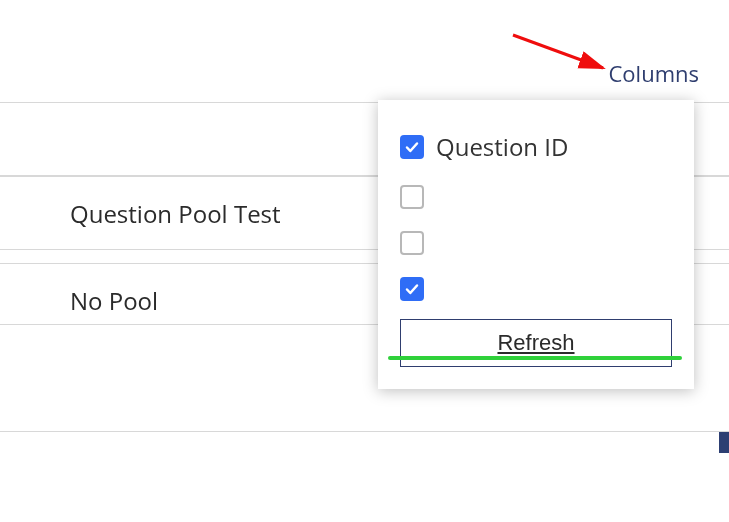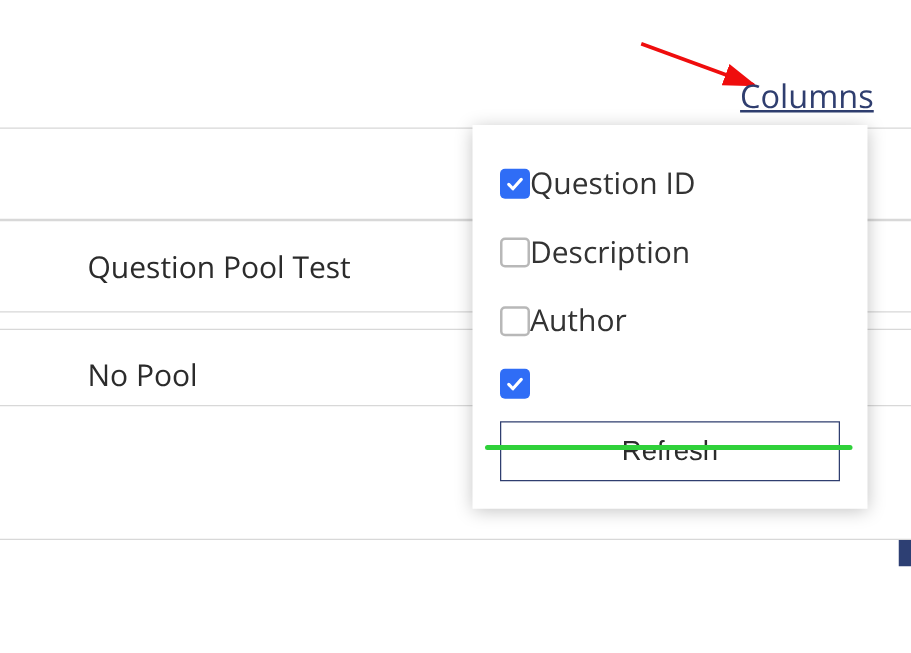--- a/index.html
+++ b/index.html
@@ -16,23 +16,22 @@
     position: relative;
     width: 729px;
     height: 522px;
   }
 
   
   .columns-link {
     position: absolute;
     top: 58px;
     right: 30px;
-    font-size: 26px;
+    font-size: 22px;
     color: #2f3e6f;
-    text-decoration: underline;
     cursor: pointer;
   }
 
   
   .arrow-svg {
     position: absolute;
     top: 30px;
     left: 508px;
     width: 110px;
     height: 55px;
@@ -81,21 +80,21 @@
     width: 316px;
     background: #ffffff;
     box-shadow: 0 2px 14px rgba(0,0,0,0.25);
     padding: 20px 22px 22px 22px;
     box-sizing: border-box;
     z-index: 10;
   }
   .opt {
     display: flex;
     align-items: center;
-    gap: 0;
+    gap: 12px;
     padding: 10px 0 12px 0;
     cursor: pointer;
     position: relative;
   }
   .cb {
     width: 24px;
     height: 24px;
     border-radius: 4px;
     box-sizing: border-box;
     display: flex;
@@ -119,20 +118,21 @@
   .refresh-btn {
     margin-top: 6px;
     width: 100%;
     height: 48px;
     border: 1.5px solid #2f3e6f;
     background: #ffffff;
     color: #2b2b2b;
     font-size: 22px;
     cursor: pointer;
     box-sizing: border-box;
+    text-decoration: underline;
   }
 
   
   .green-strike {
     position: absolute;
     left: 388px;  
     top: 356px;
     width: 294px;
     height: 4px;
     background: #2fd13a;
@@ -177,26 +177,24 @@
       <span class="cb checked">
         <svg width="16" height="16" viewBox="0 0 16 16">
             <path d="M3 8.5 L6.3 12 L13 4.5" stroke="#ffffff" stroke-width="2.5" fill="none" stroke-linecap="round" stroke-linejoin="round"></path>
           </svg>
       </span>
       <span class="opt-label">Question ID</span>
     </div>
 
     <div class="opt">
       <span class="cb unchecked"></span>
-      <span class="opt-label">Description</span>
     </div>
 
     <div class="opt">
       <span class="cb unchecked"></span>
-      <span class="opt-label">Author</span>
     </div>
 
     <div class="opt">
       <span class="cb checked">
         <svg width="16" height="16" viewBox="0 0 16 16">
             <path d="M3 8.5 L6.3 12 L13 4.5" stroke="#ffffff" stroke-width="2.5" fill="none" stroke-linecap="round" stroke-linejoin="round"></path>
           </svg>
       </span>
     </div>
 

